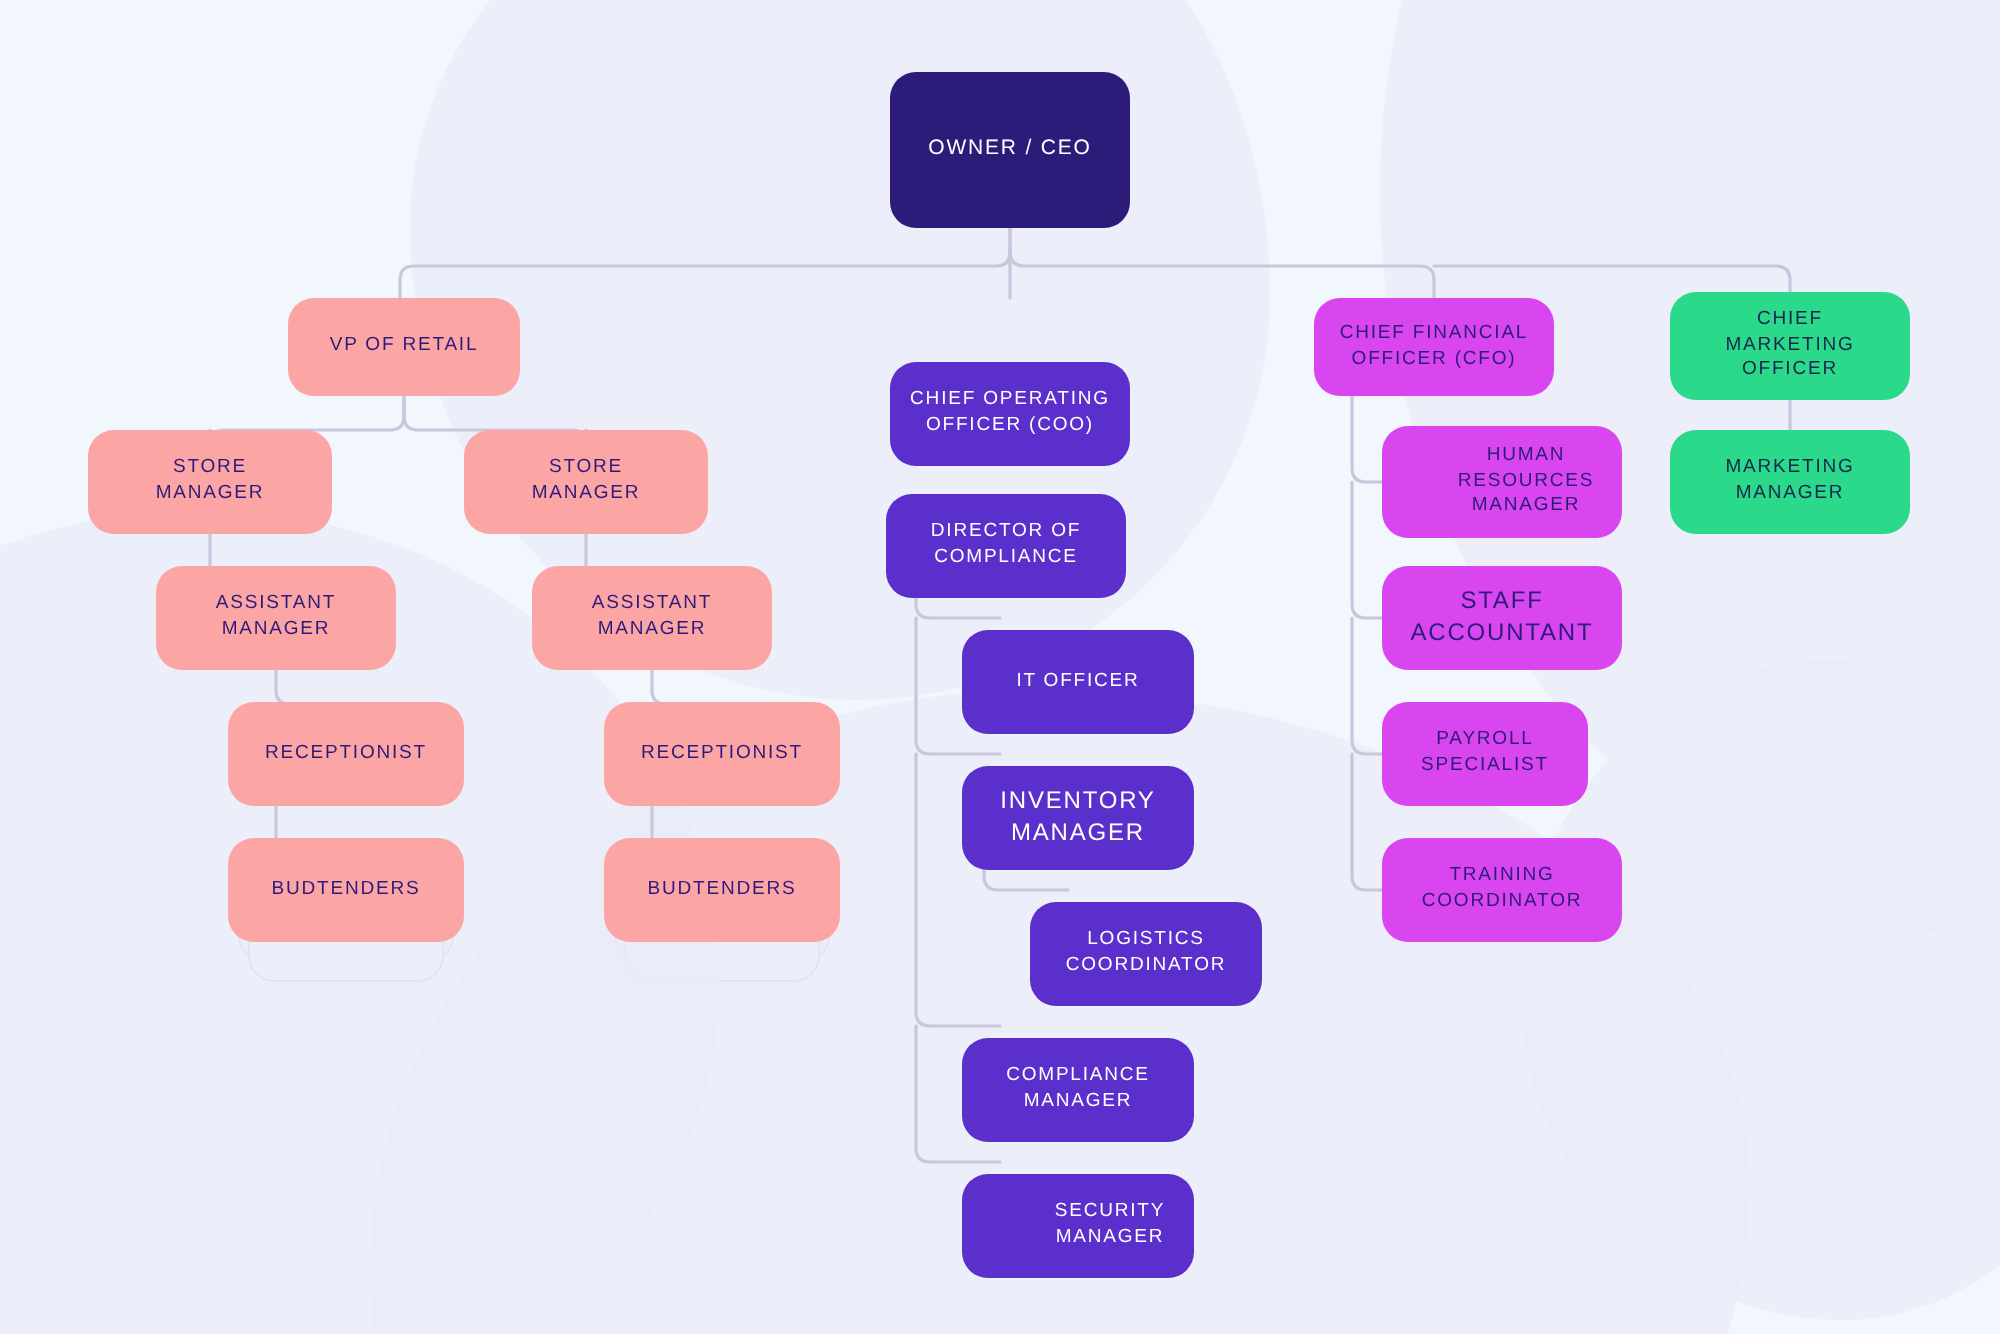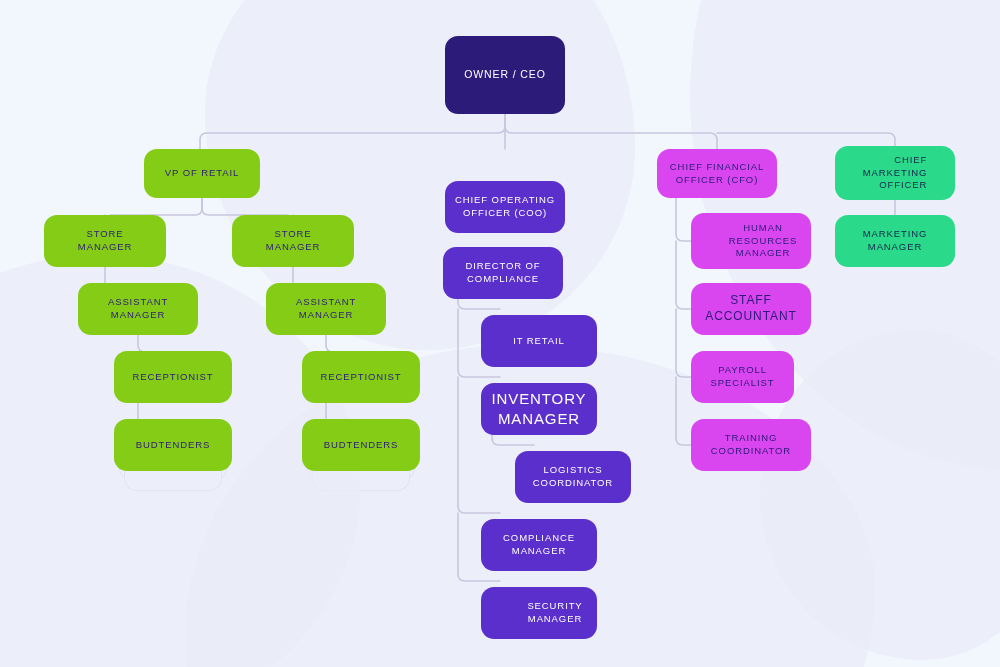--- a/index.html
+++ b/index.html
@@ -28,21 +28,21 @@
     display:flex;align-items:center;justify-content:center;
     text-align:center;
     border-radius:13px;
     font-weight:normal;
     letter-spacing:.9px;
     line-height:1.33;
     box-sizing:border-box;
     padding:4px 8px;
   }
   .t-ceo      {background:#2d1b7a;color:#ffffff;}
-  .t-lavender {background:#84cc16;color:#2d1b7a;}
+  .t-lavender {background:#fca5a5;color:#2d1b7a;}
   .t-purple   {background:#5b2fcb;color:#ffffff;margin-top:32px;}
   .t-amber    {background:#d946ef;color:#2d1b7a;}
   .t-green    {background:#2bd98a;color:#16264d;}
 
   
   .stacked::before,.stacked::after{
     content:"";position:absolute;left:5px;right:5px;
     border:1.4px solid #cfcbe2;border-top:none;
     border-radius:0 0 13px 13px;background:#f2f6fd;z-index:-1;
   }
@@ -117,23 +117,23 @@
       <div class="node t-lavender stacked" style="left: 302px; top: 419px; width: 118px; height: 52px; font-size: 9.5px;">
         <span>BUDTENDERS</span>
       </div>
       <div class="node t-purple" style="left: 445px; top: 149px; width: 120px; height: 52px; font-size: 9.5px;">
         <span>CHIEF OPERATING<br>OFFICER (COO)</span>
       </div>
       <div class="node t-purple" style="left: 443px; top: 215px; width: 120px; height: 52px; font-size: 9.5px;">
         <span>DIRECTOR OF<br>COMPLIANCE</span>
       </div>
       <div class="node t-purple" style="left: 481px; top: 283px; width: 116px; height: 52px; font-size: 9.5px;">
-        <span>IT RETAIL</span>
+        <span>IT OFFICER</span>
       </div>
-      <div class="node t-purple" style="left: 481px; top: 351px; width: 116px; height: 52px; font-size: 15px; justify-content: center;">
+      <div class="node t-purple" style="left: 481px; top: 351px; width: 116px; height: 52px; font-size: 12px; justify-content: center;">
         <span>INVENTORY<br>MANAGER</span>
       </div>
       <div class="node t-purple" style="left: 515px; top: 419px; width: 116px; height: 52px; font-size: 9.5px;">
         <span>LOGISTICS<br>COORDINATOR</span>
       </div>
       <div class="node t-purple" style="left: 481px; top: 487px; width: 116px; height: 52px; font-size: 9.5px;">
         <span>COMPLIANCE<br>MANAGER</span>
       </div>
       <div class="node t-purple" style="left: 481px; top: 555px; width: 116px; height: 52px; font-size: 9.5px; padding-left: 40px;">
         <span>SECURITY<br>MANAGER</span>
@@ -146,20 +146,20 @@
       </div>
       <div class="node t-amber" style="left: 691px; top: 283px; width: 120px; height: 52px; font-size: 12px;">
         <span>STAFF<br>ACCOUNTANT</span>
       </div>
       <div class="node t-amber" style="left: 691px; top: 351px; width: 103px; height: 52px; font-size: 9.5px;">
         <span>PAYROLL<br>SPECIALIST</span>
       </div>
       <div class="node t-amber" style="left: 691px; top: 419px; width: 120px; height: 52px; font-size: 9.5px;">
         <span>TRAINING<br>COORDINATOR</span>
       </div>
-      <div class="node t-green" style="left: 835px; top: 146px; width: 120px; height: 54px; font-size: 9.5px; text-align: right;">
+      <div class="node t-green" style="left: 835px; top: 146px; width: 120px; height: 54px; font-size: 9.5px;">
         <span>CHIEF<br>MARKETING<br>OFFICER</span>
       </div>
       <div class="node t-green" style="left: 835px; top: 215px; width: 120px; height: 52px; font-size: 9.5px;">
         <span>MARKETING<br>MANAGER</span>
       </div>
     </div>
 </div>
 
 </body></html>

